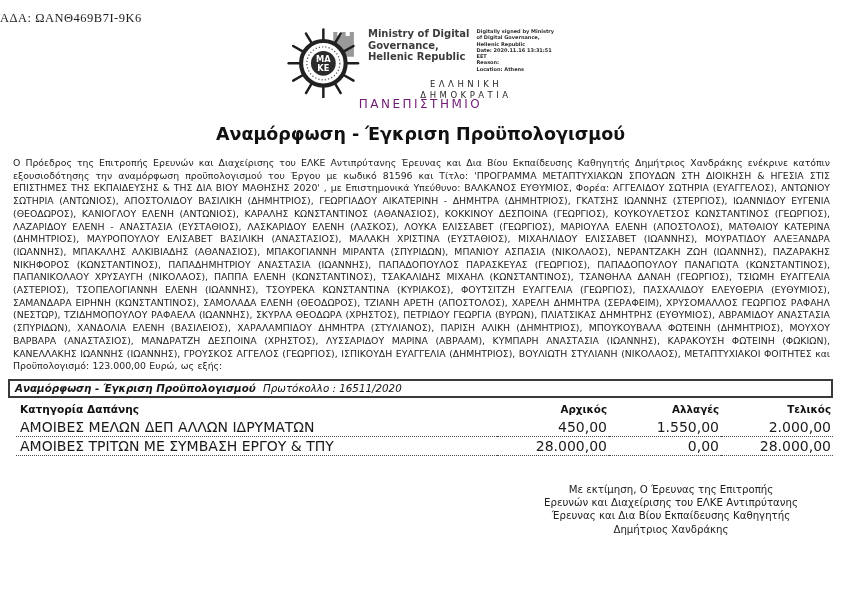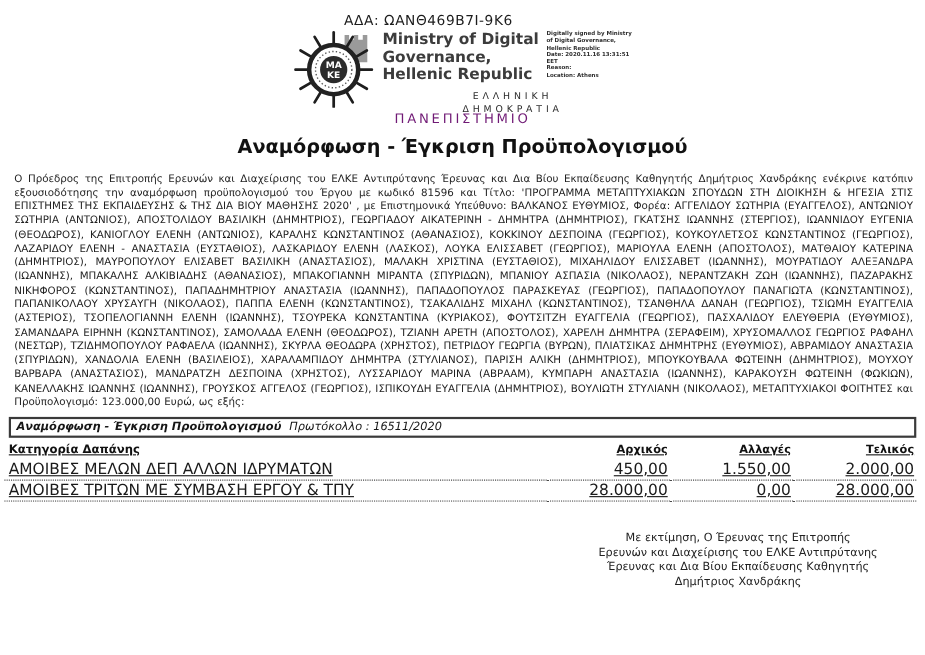--- a/index.html
+++ b/index.html
@@ -4,31 +4,31 @@
 <style>
   html,body{margin:0;padding:0;}
   body{
     width:841px;height:595px;position:relative;overflow:hidden;
     background:#ffffff;color:#161616;
     font-family:"DejaVu Sans", sans-serif;
     -webkit-font-smoothing:antialiased;
   }
   .ada{
     position:absolute;top:11px;left:0;right:62px;
-    text-align:center;font-size:12.5px;letter-spacing:.5px;color:#1c1c1c;
+    text-align:left;font-size:12.5px;letter-spacing:.5px;color:#1c1c1c;font-family:Liberation Serif, serif;
   }
   .header-wrap{
     position:absolute;top:22px;left:0;width:100%;
     display:flex;flex-direction:column;align-items:center;
   }
   .header-top{display:flex;align-items:flex-start;gap:5px;}
   .emblem{width:76px;height:76px;flex:0 0 auto;}
   .gov-col{display:flex;flex-direction:column;margin-top:6px;}
   .gov-row{display:flex;gap:7px;align-items:flex-start;}
-  .ministry{font-size:14px;font-weight:bold;color:#3c3c3c;line-height:1.15;}
+  .ministry{font-size:10px;font-weight:bold;color:#3c3c3c;line-height:1.15;}
   .stamp{font-size:5px;font-weight:bold;color:#2f2f2f;line-height:1.25;max-width:78px;}
   .republic{
     margin-top:7px;text-align:center;font-size:8.5px;letter-spacing:3.5px;
     color:#2b2b2b;line-height:1.35;padding-left:10px;
   }
   .university{
     margin-top:-4px;text-align:center;font-size:12px;letter-spacing:2.5px;
     color:#701a75;line-height:1.12;font-weight:400;
   }
   .doc-title{
@@ -40,21 +40,21 @@
     font-size:9.35px;line-height:12.7px;text-align:justify;color:#1d1d1d;
     word-spacing:.4px;
   }
   .box-header{
     position:absolute;top:379px;left:8px;right:8px;
     border:2px solid #3a3a3a;padding:1px 5px 2px 5px;
     font-size:10.3px;background:#fff;
   }
   .box-bold{font-weight:bold;font-style:italic;}
   .box-proto{font-style:italic;margin-left:4px;}
-  .budget-table-wrap{position:absolute;top:402px;left:4px;right:8px;text-decoration:underline;}
+  .budget-table-wrap{position:absolute;top:402px;left:16px;right:8px;}
   table.budget{width:100%;border-collapse:collapse;table-layout:fixed;}
   table.budget col.c-cat{width:auto;}
   table.budget col.c-num{width:112px;}
   table.budget th{
     font-size:10.3px;font-weight:bold;text-align:right;
     padding:1px 2px 3px 2px;color:#111;white-space:nowrap;
   }
   table.budget th.cat{text-align:left;padding-left:4px;font-size:10.6px;}
   table.budget td{
     font-size:14px;padding:1px 2px 1px 2px;white-space:nowrap;

